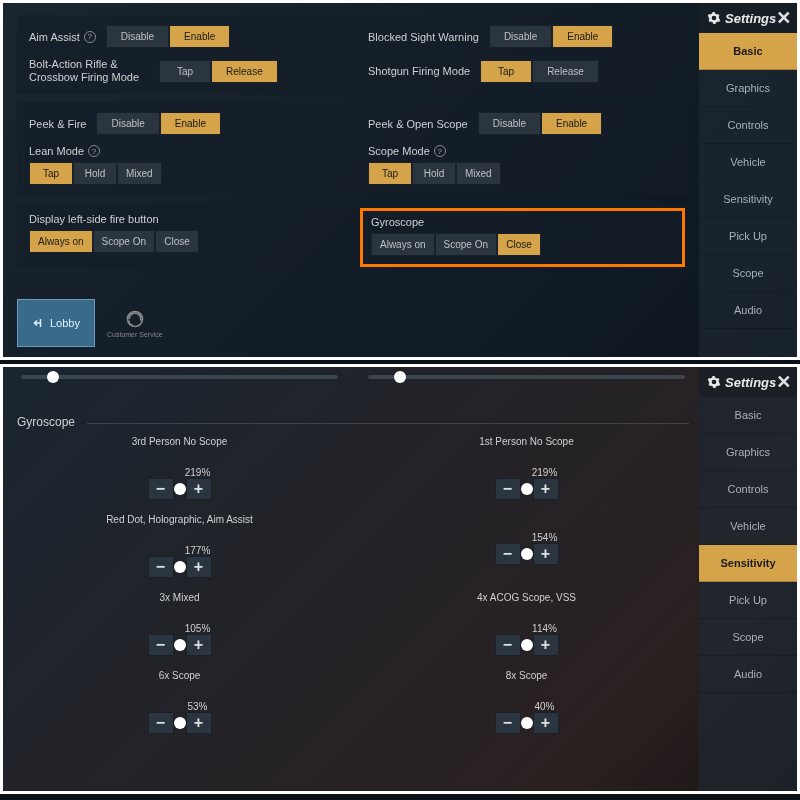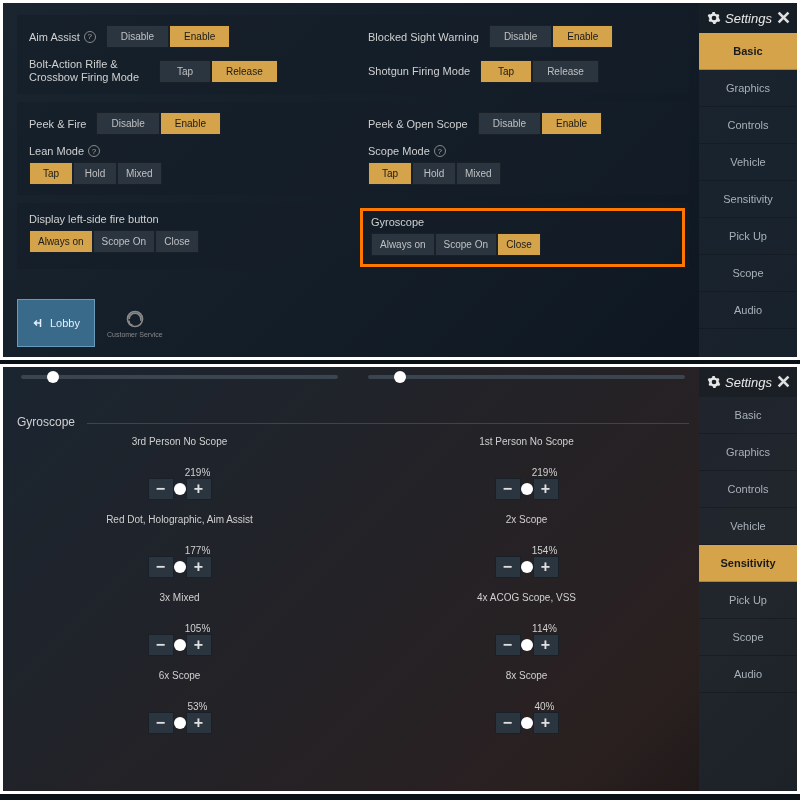--- a/index.html
+++ b/index.html
@@ -41,21 +41,21 @@
 .sidebar-header {
   display: flex;
   align-items: center;
   justify-content: space-between;
   padding: 6px 6px 6px 8px;
   background: rgba(20,25,30,0.5);
 }
 .sidebar-title {
   font-size: 13px;
   font-style: italic;
-  font-weight: normal;
+  font-weight: bold;
   color: #e8e8e8;
   display: flex;
   align-items: center;
   gap: 4px;
 }
 .gear-svg { width:14px; height:14px; }
 .close-x {
   color: #e0e0e0;
   font-size: 18px;
   font-weight: bold;
@@ -445,21 +445,20 @@
             <div class="slider-row">
               <div class="sq-btn">−</div>
               <div class="slider-track">
                 <div class="slider-fill" style="width:54%"></div>
                 <div class="slider-thumb" style="left:54%"></div>
               </div>
               <div class="sq-btn">+</div>
             </div>
           </div>
           <div class="slider-block">
-            <div class="slider-label">2x Scope</div>
             <div class="slider-value">154%</div>
             <div class="slider-row">
               <div class="sq-btn">−</div>
               <div class="slider-track">
                 <div class="slider-fill" style="width:48%"></div>
                 <div class="slider-thumb" style="left:48%"></div>
               </div>
               <div class="sq-btn">+</div>
             </div>
           </div>

